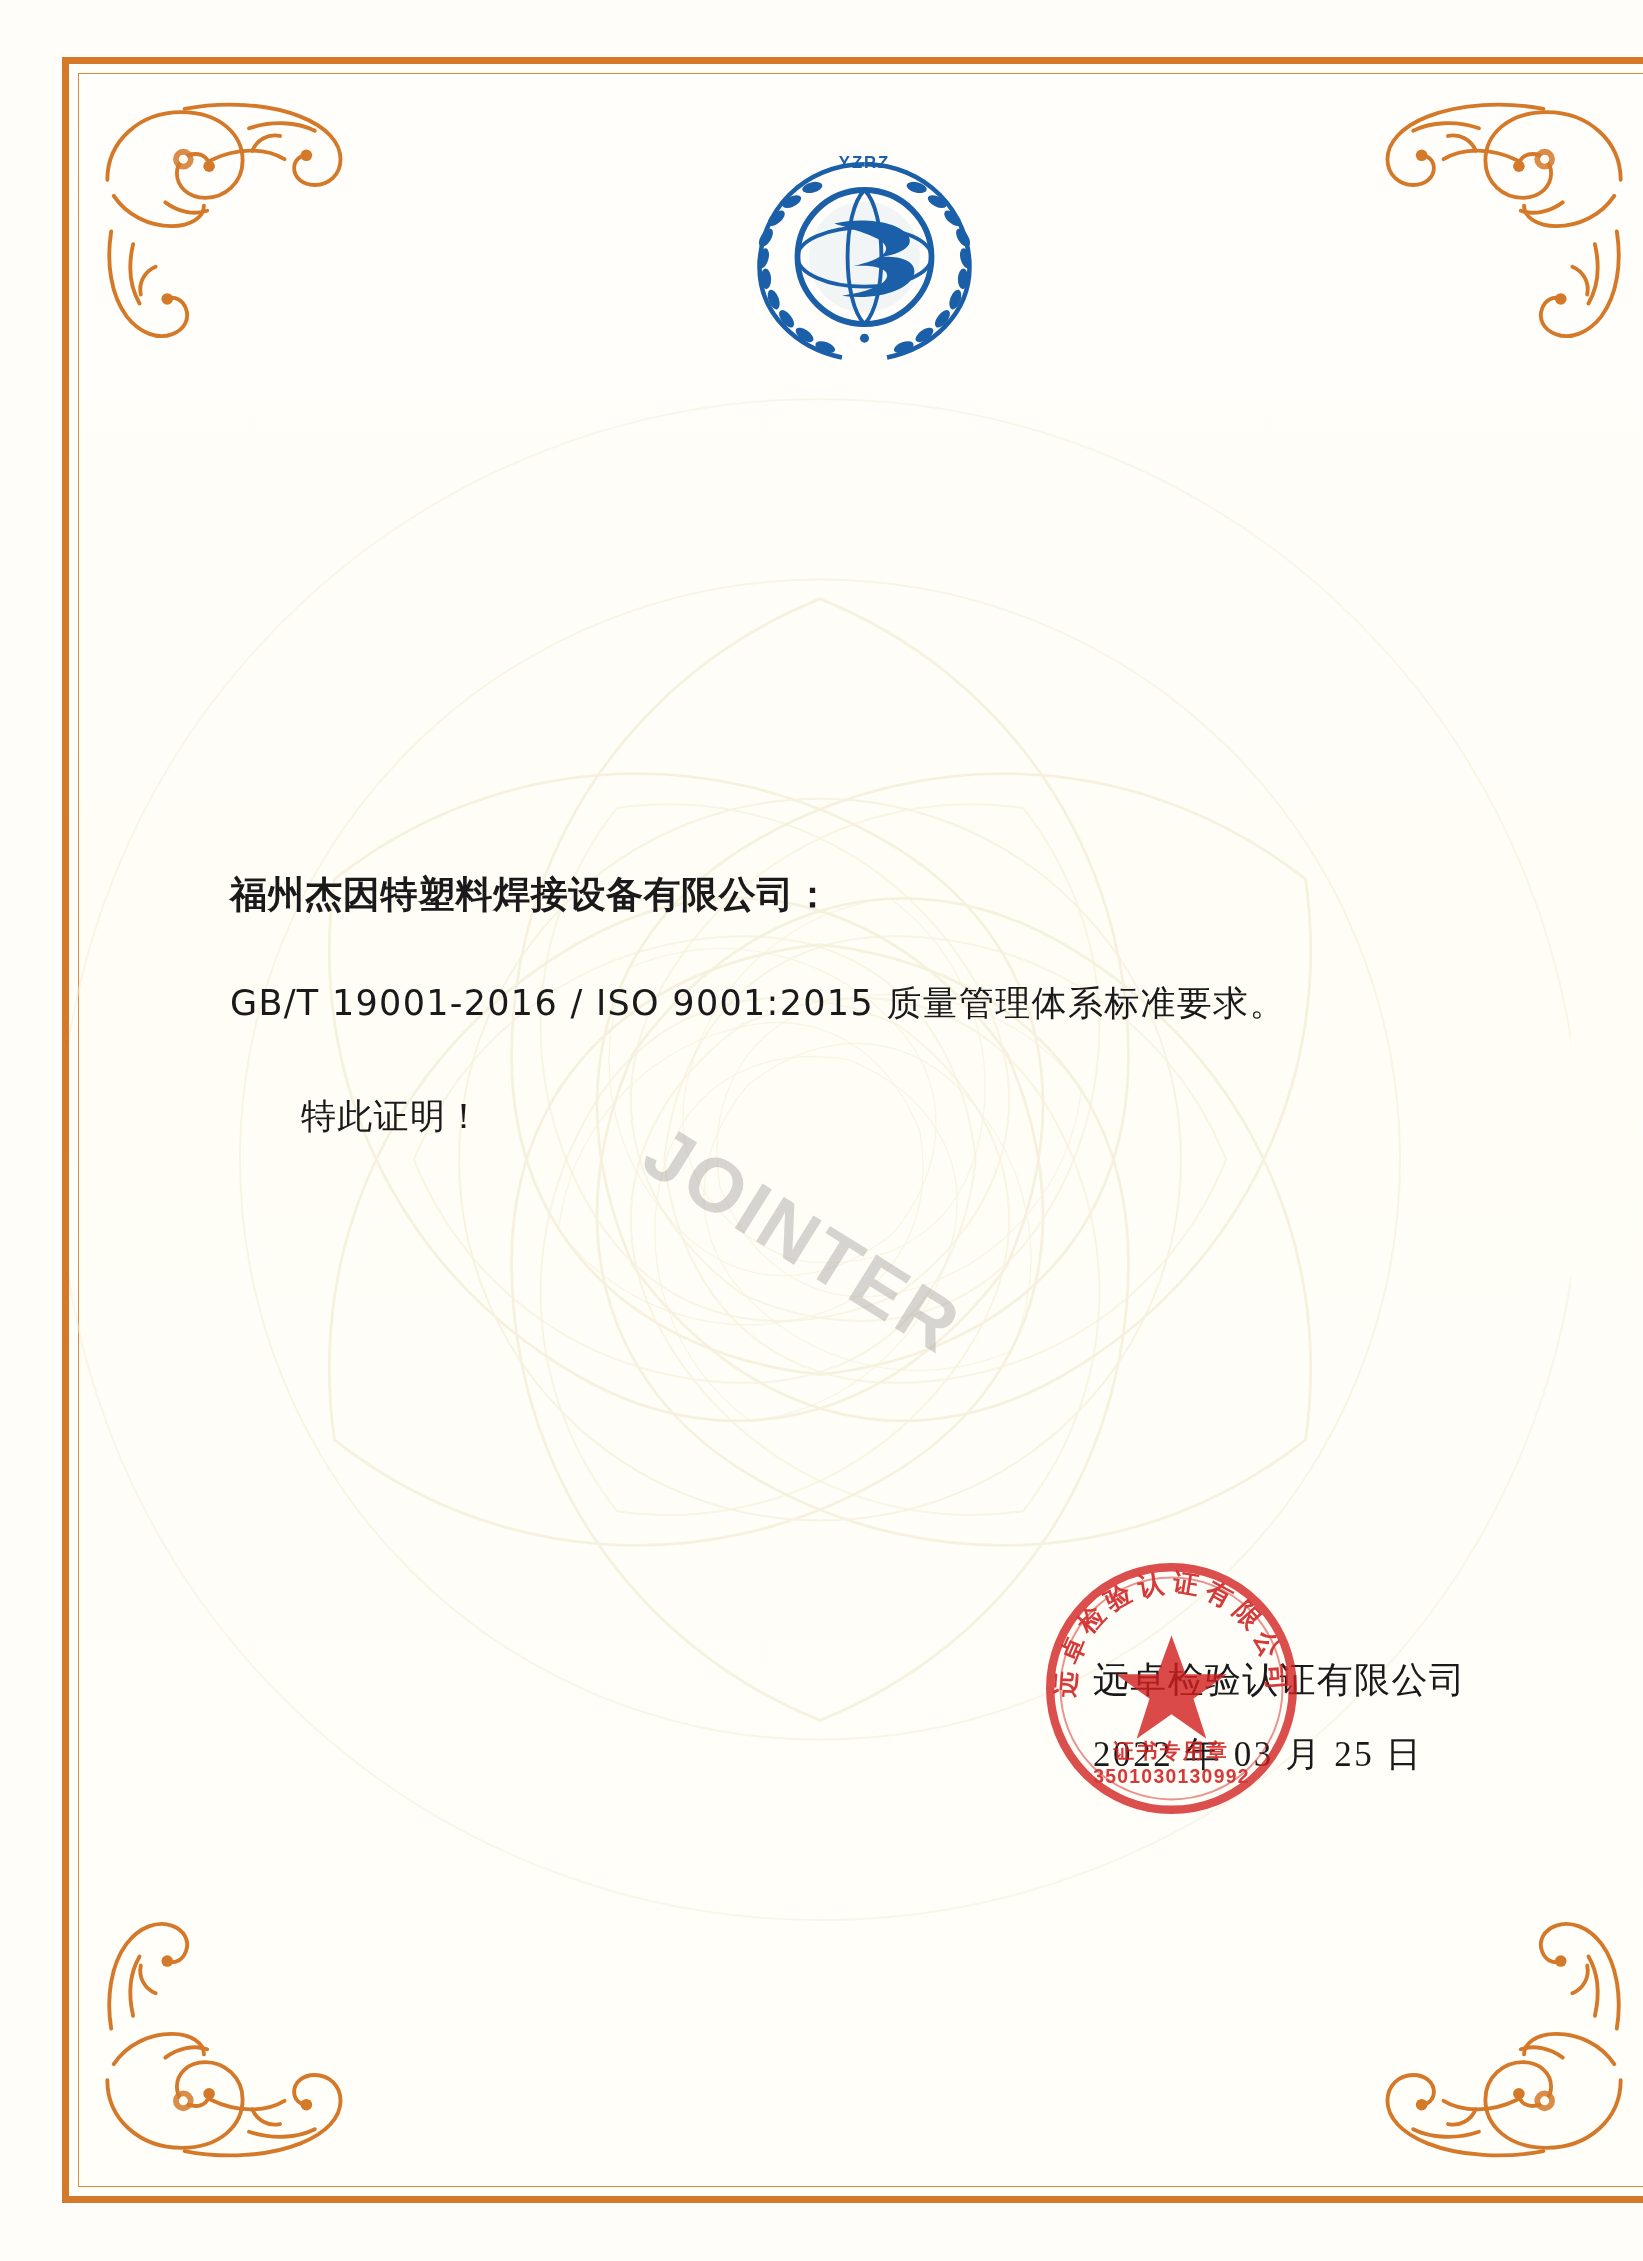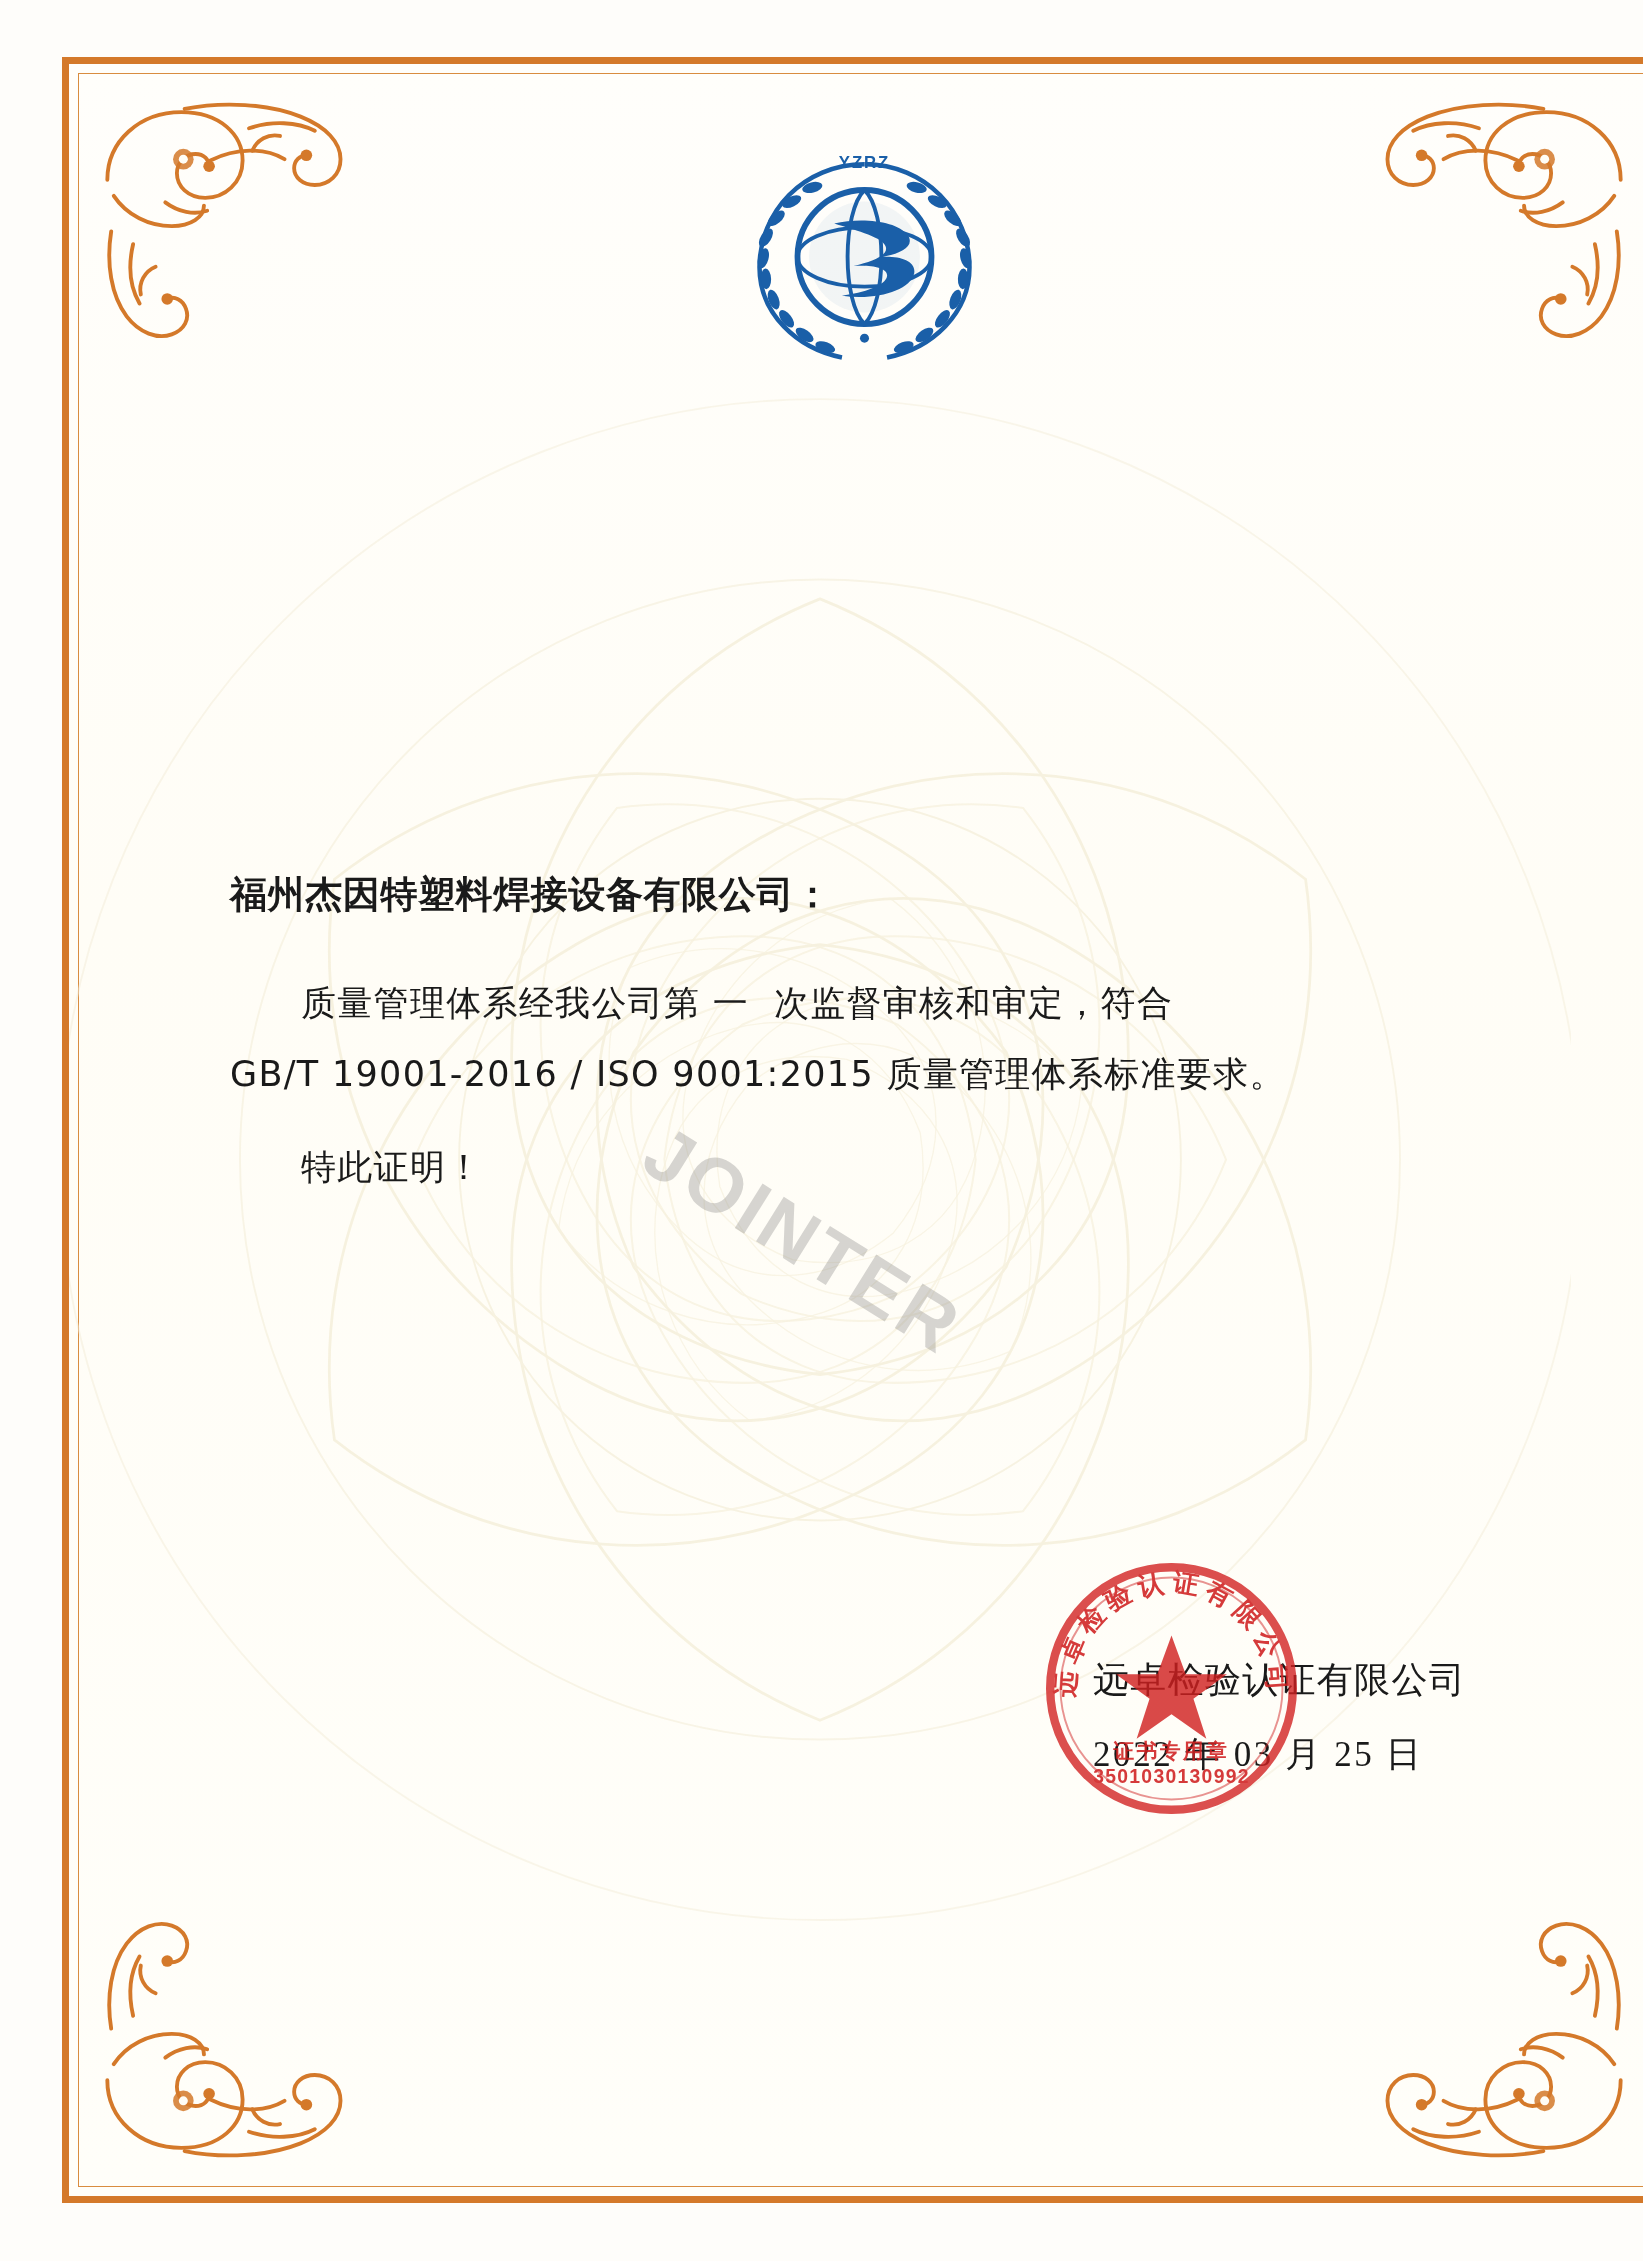--- a/index.html
+++ b/index.html
@@ -119,21 +119,21 @@
   }
   .para-line {
     font-size: 35px;
     line-height: 71px;
     letter-spacing: 1.3px;
     font-family: "DejaVu Sans", "Liberation Sans", sans-serif;
     white-space: pre;
   }
   .para-line.indent { text-indent: 71px; }
   .statement {
-    margin-top: 34px;
+    margin-top: 54px;
     font-size: 35px;
     text-indent: 71px;
     letter-spacing: 1.3px;
     font-family: "DejaVu Sans", "Liberation Sans", sans-serif;
   }
 
   
   .jointer-watermark {
     position: absolute;
     left: 606px;
@@ -402,21 +402,20 @@
 
         <text x="215" y="42" text-anchor="middle" font-family="Liberation Sans, sans-serif" font-size="26" font-weight="bold" fill="#1a5fa8" letter-spacing="3">YZRZ</text>
 
         <circle cx="215" cy="306" r="7" fill="#1a5fa8"></circle>
       </svg>
     </div>
 
 
     <div class="body-block">
       <div class="addressee">福州杰因特塑料焊接设备有限公司：</div>
-      <div class="para-line indent">质量管理体系经我公司第 一  次监督审核和审定，符合</div>
       <div class="para-line">GB/T 19001-2016 / ISO 9001:2015 质量管理体系标准要求。</div>
       <div class="statement">特此证明！</div>
     </div>
 
     <div class="jointer-watermark">JOINTER</div>
 
     <div class="signature-block">
       <div class="issuer">远卓检验认证有限公司</div>
       <div class="issue-date">2022 年 03 月 25 日</div>
     </div>

